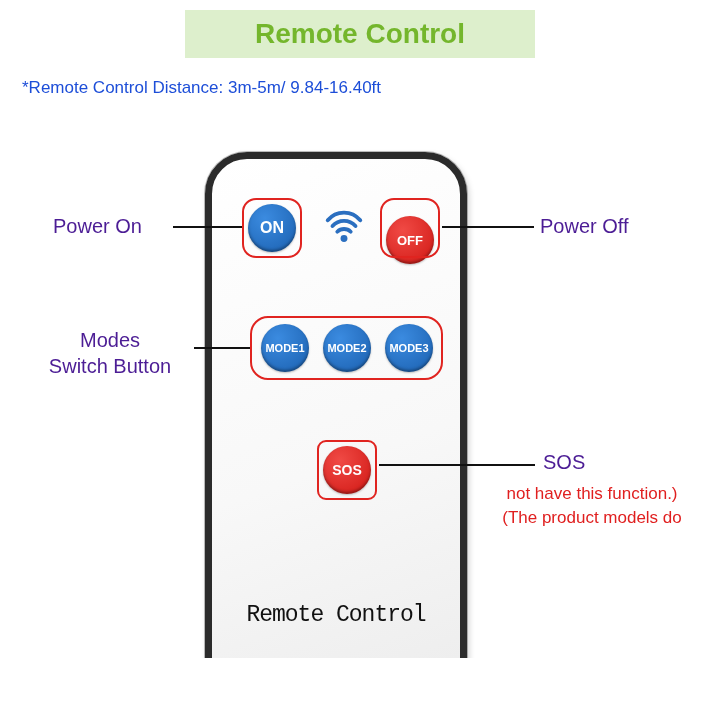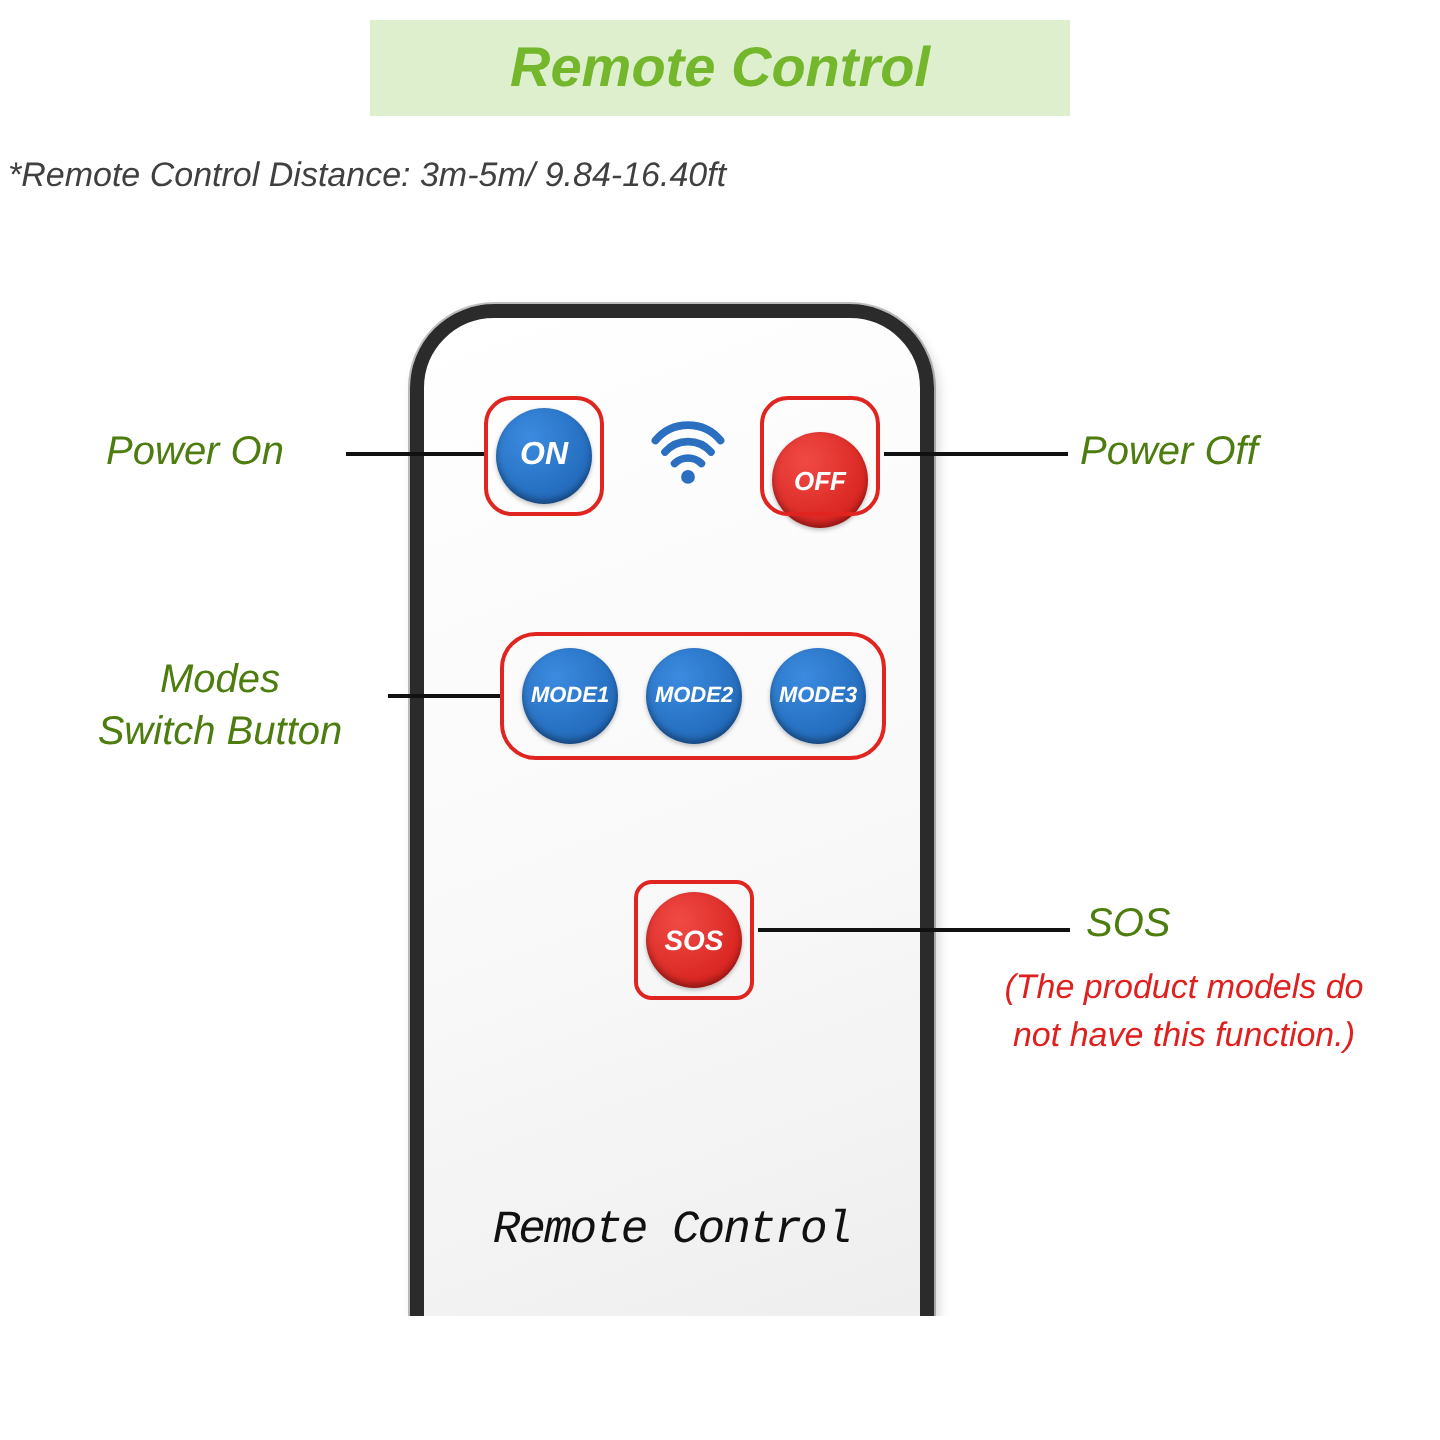--- a/index.html
+++ b/index.html
@@ -1,26 +1,26 @@
 <!DOCTYPE html>
 <html><head>
 <meta charset="utf-8">
 <style>
   html,body{margin:0;padding:0;background:#ffffff;}
   #stage{position:relative;width:720px;height:658px;background:#ffffff;overflow:hidden;
-         font-family:"Liberation Sans", sans-serif;font-style:italic;}
+         font-family:"Liberation Sans", sans-serif;}
 
   
   .header-band{position:absolute;left:185px;top:10px;width:350px;height:48px;
                background:#ddefcc;display:flex;align-items:center;justify-content:center;}
   .header-title{font-size:28px;font-weight:bold;color:#74b62c;}
 
   
   .specs{position:absolute;left:0;top:78px;width:720px;display:flex;justify-content:space-between;
-         padding:0 4px;box-sizing:border-box;font-size:17px;font-weight:500;color:#404040;}
+         padding:0 22px;box-sizing:border-box;font-size:17px;font-weight:500;color:#1d4ed8;}
 
   
   .remote-tab{position:absolute;left:338px;top:704px;width:54px;height:14px;background:#1c1c1c;border-radius:2px;}
   .remote{position:absolute;left:205px;top:152px;width:262px;height:562px;box-sizing:border-box;
           border:7px solid #2b2b2b;border-radius:42px;
           background:linear-gradient(160deg,#ffffff 0%,#f8f8f8 55%,#ececec 100%);
           box-shadow:0 0 0 1px rgba(0,0,0,.25), 2px 3px 6px rgba(0,0,0,.18);}
 
   
   .btn{position:absolute;width:48px;height:48px;border-radius:50%;
@@ -46,21 +46,21 @@
   .wifi{position:absolute;left:321px;top:206px;width:46px;height:40px;}
 
   
   .line{position:absolute;height:2px;background:#111111;}
   .line-power-on{left:173px;top:226px;width:69px;}
   .line-power-off{left:442px;top:226px;width:92px;}
   .line-modes{left:194px;top:347px;width:56px;}
   .line-sos{left:379px;top:464px;width:156px;}
 
   
-  .label{position:absolute;color:#4d7c0f;font-size:20px;}
+  .label{position:absolute;color:#4c1d95;font-size:20px;}
   .lbl-power-on{left:25px;top:215px;width:145px;text-align:center;}
   .lbl-power-off{left:540px;top:215px;width:160px;text-align:left;}
   .lbl-modes{left:20px;top:327px;width:180px;text-align:center;line-height:26px;}
   .lbl-sos{left:543px;top:451px;width:120px;text-align:left;}
   .sos-note{position:absolute;left:472px;top:482px;width:240px;text-align:center;
             color:#e01f1f;font-size:17px;line-height:24px;}
 
   
   .remote-label{position:absolute;left:205px;top:602px;width:262px;text-align:center;
                 font-family:"Liberation Mono", monospace;font-size:23px;font-weight:500;color:#111111;
@@ -109,19 +109,19 @@
   <div class="line line-sos"></div>
 
   <div class="label lbl-power-on">Power On</div>
   <div class="label lbl-modes">
     <div>Modes</div>
     <div>Switch Button</div>
   </div>
   <div class="label lbl-power-off">Power Off</div>
   <div class="label lbl-sos">SOS</div>
   <div class="sos-note">
+    <div>not have this function.)</div>
     <div>(The product models do</div>
-    <div>not have this function.)</div>
   </div>
 
   <div class="remote-label">Remote Control</div>
 
 </div>
 
 </body></html>

